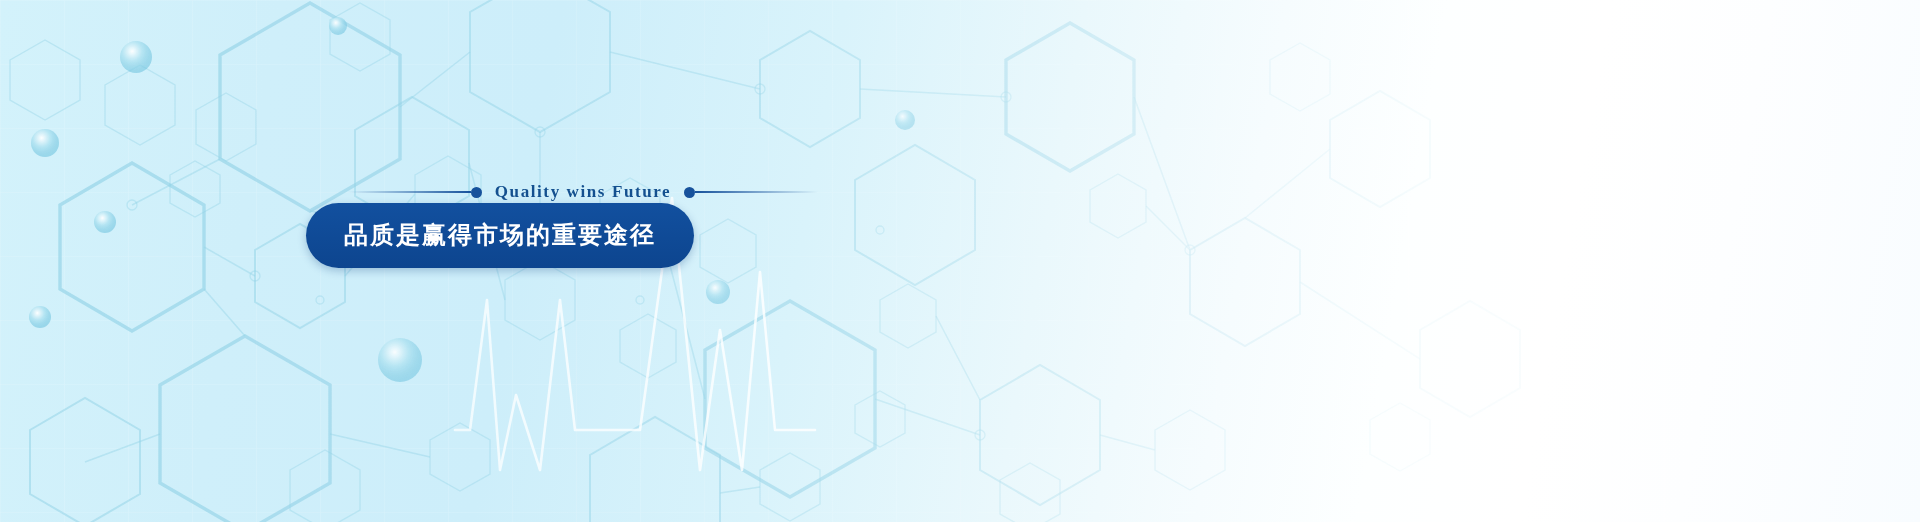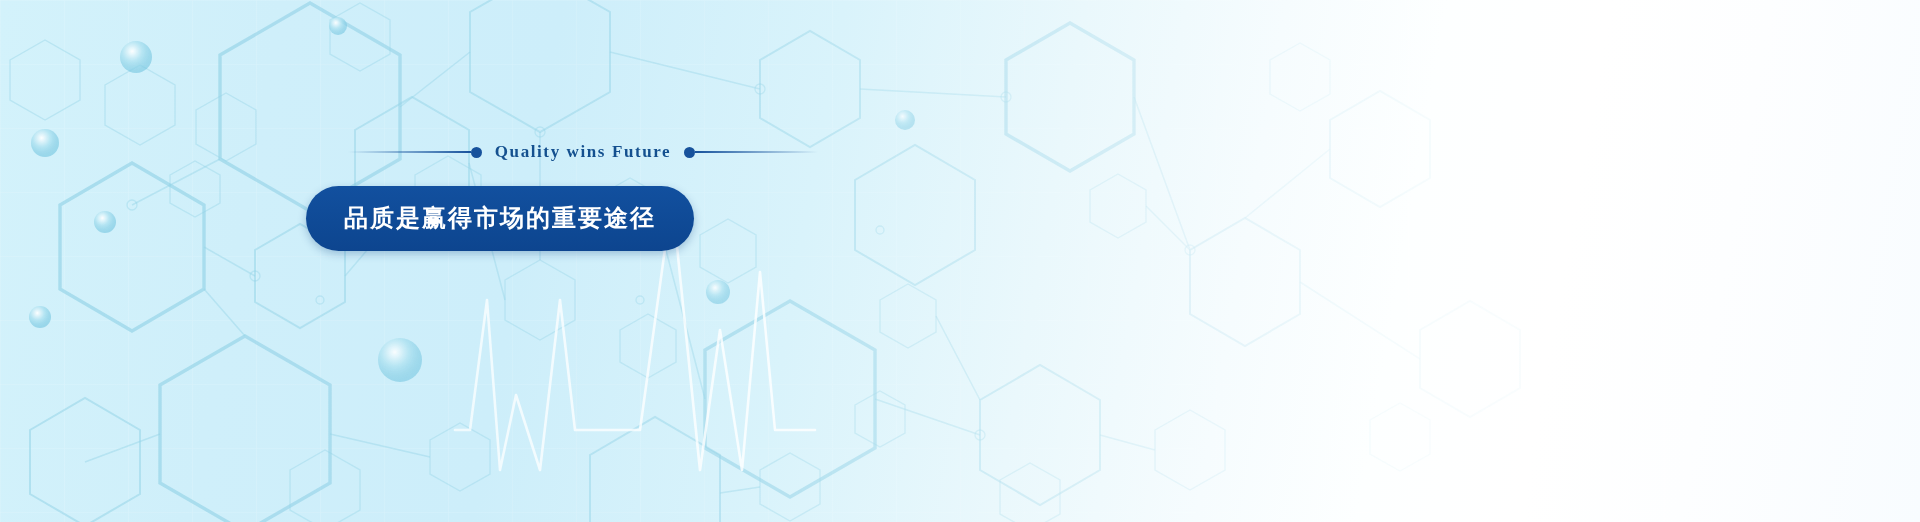--- a/index.html
+++ b/index.html
@@ -53,21 +53,21 @@
     font-style:italic;
     letter-spacing:1px;
     color:#12519f;
     white-space:nowrap;
     text-shadow:0 1px 0 rgba(255,255,255,.45);
   }
 
   #tagline-row {
     display:flex;
     align-items:center;
-    margin-top:20px;
+    margin-top:60px;
     margin-left:42px;
     width:470px;
   }
   .rule {
     height:2px;
     flex:1 1 auto;
   }
   .rule.left  { background:linear-gradient(90deg, rgba(20,76,150,0) 0%, #17529c 100%); }
   .rule.right { background:linear-gradient(90deg, #17529c 0%, rgba(20,76,150,0) 100%); }
   .dot {
@@ -79,21 +79,21 @@
     font-weight:bold;
     font-size:17px;
     letter-spacing:1.6px;
     color:#14508f;
     padding:0 13px;
     white-space:nowrap;
     flex:0 0 auto;
   }
 
   #cta {
-    margin-top:24px;
+    margin-top:1px;
     display:inline-block;
     background:linear-gradient(180deg,#12509f 0%,#0f4a96 55%,#0d458f 100%);
     color:#ffffff;
     font-size:24px;
     font-weight:bold;
     letter-spacing:2px;
     padding:16px 38px 17px 38px;
     border-radius:34px;
     white-space:nowrap;
     box-shadow:0 3px 9px rgba(16,66,130,.28);

